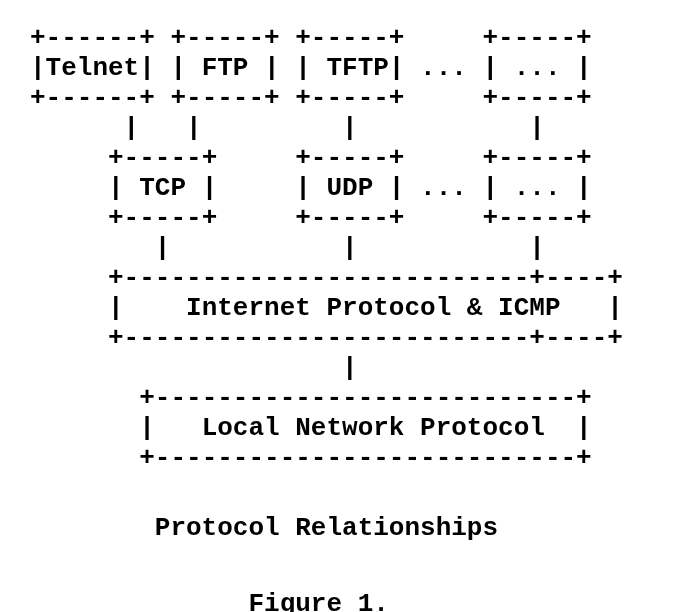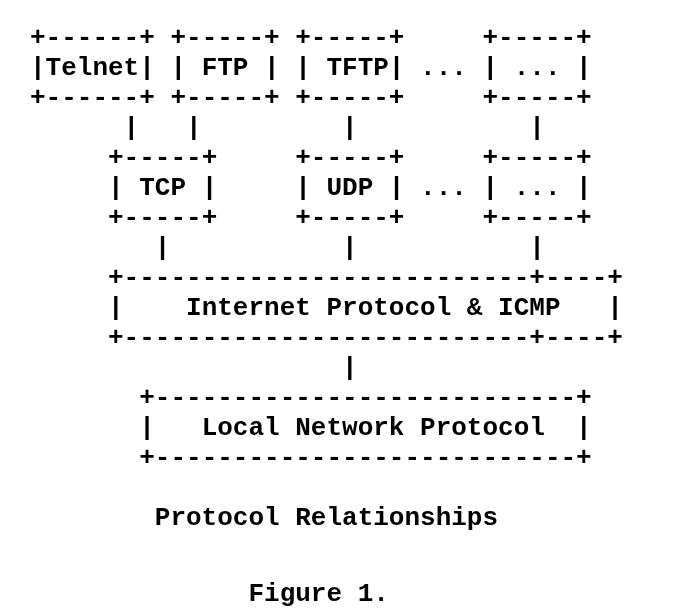--- a/index.html
+++ b/index.html
@@ -23,21 +23,21 @@
     margin: 0;
     padding: 23px 0 0 30px;
     white-space: pre;
     font: inherit;
   }
   .caption-row {
     white-space: pre;
     height: 30px;
   }
   .caption-title {
-    margin-top: 30px;
+    margin-top: 40px;
     padding-left: calc(30px + 8ch);
   }
   .figure-label {
     margin-top: 46px;
     padding-left: calc(30px + 14ch);
   }
 </style>
 </head>
 <body>
 

